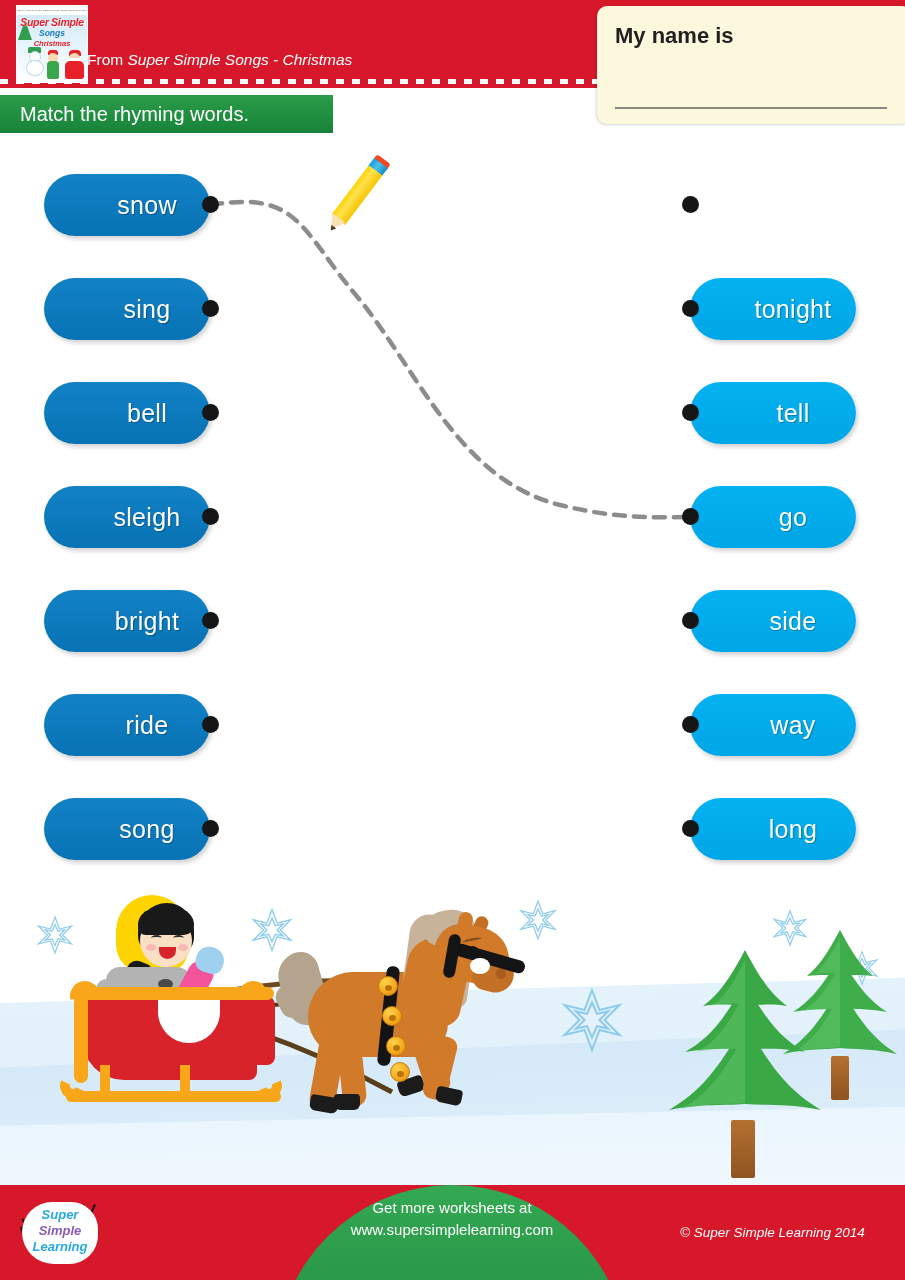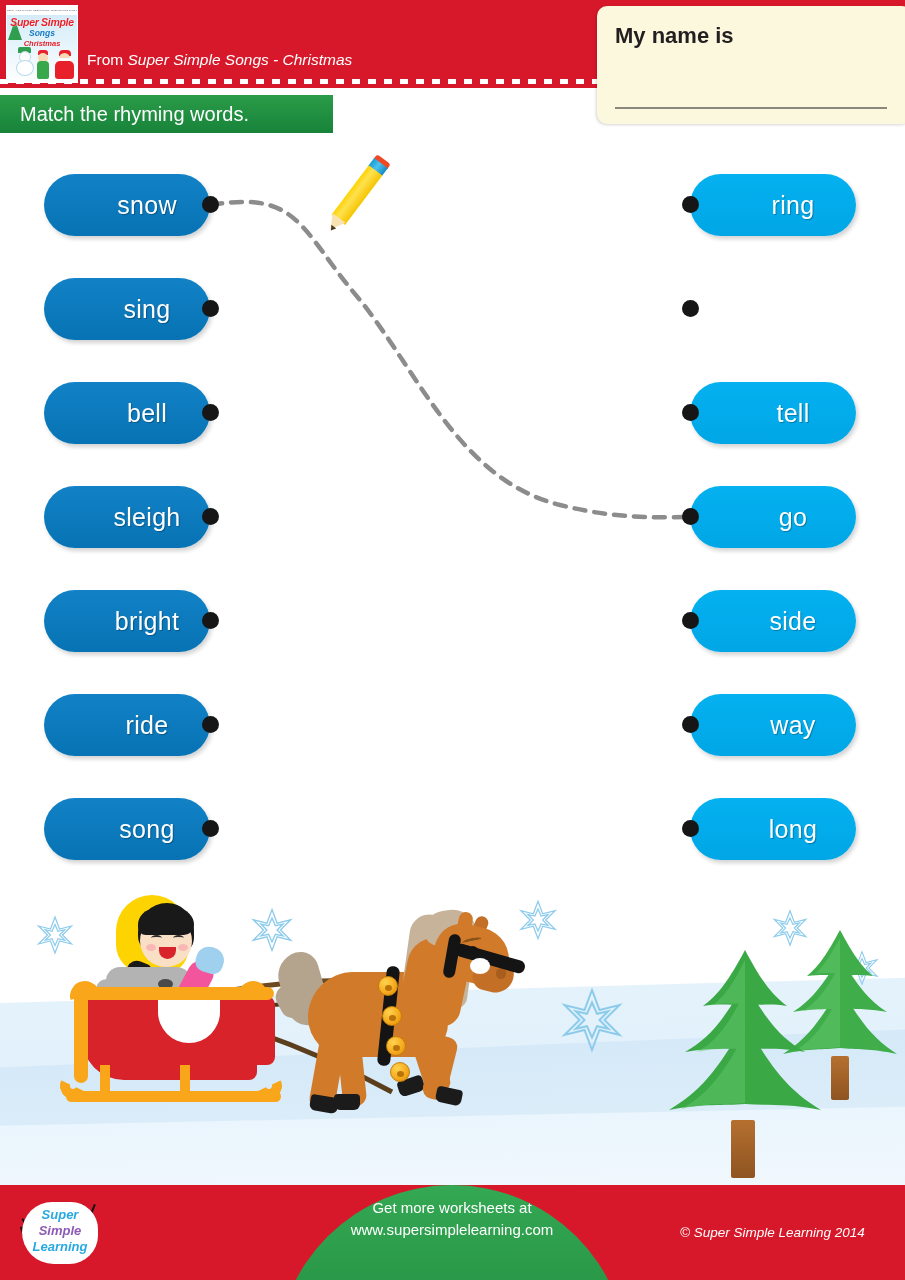--- a/index.html
+++ b/index.html
@@ -11,21 +11,21 @@
     overflow:hidden;
   }
   .page { position:relative; width:905px; height:1280px; overflow:hidden; background:#fff; }
 
   
   .header {
     position:absolute; left:0; top:0; width:905px; height:88px;
     background:#d7182a;
   }
   .album-art {
-    position:absolute; left:6px; top:5px; width:72px; height:78px;
+    position:absolute; left:16px; top:5px; width:72px; height:78px;
     background:linear-gradient(#cfe9f7 0%, #e8f5fc 55%, #ffffff 100%);
     border:1px solid #ffffff;
     overflow:hidden;
   }
   .aa-top {
     position:absolute; left:0; top:0; width:100%; height:9px;
     background:#ffffff; font-size:2.2px; color:#444; text-align:center;
     line-height:9px; letter-spacing:.2px; white-space:nowrap; overflow:hidden;
   }
   .aa-t1 { position:absolute; top:10px; left:0; width:100%; text-align:center;
@@ -353,22 +353,22 @@
     <div class="pill pill-left" style="top:440px">
         <span>bright</span>
       </div>
     <div class="pill pill-left" style="top:544px">
         <span>ride</span>
       </div>
     <div class="pill pill-left" style="top:648px">
         <span>song</span>
       </div>
 
-    <div class="pill pill-right" style="top:24px">
-        <span>ring</span>
+    <div class="pill pill-right" style="top:128px">
+        <span>tonight</span>
       </div>
     <div class="pill pill-right" style="top:232px">
         <span>tell</span>
       </div>
     <div class="pill pill-right" style="top:336px">
         <span>go</span>
       </div>
     <div class="pill pill-right" style="top:440px">
         <span>side</span>
       </div>

